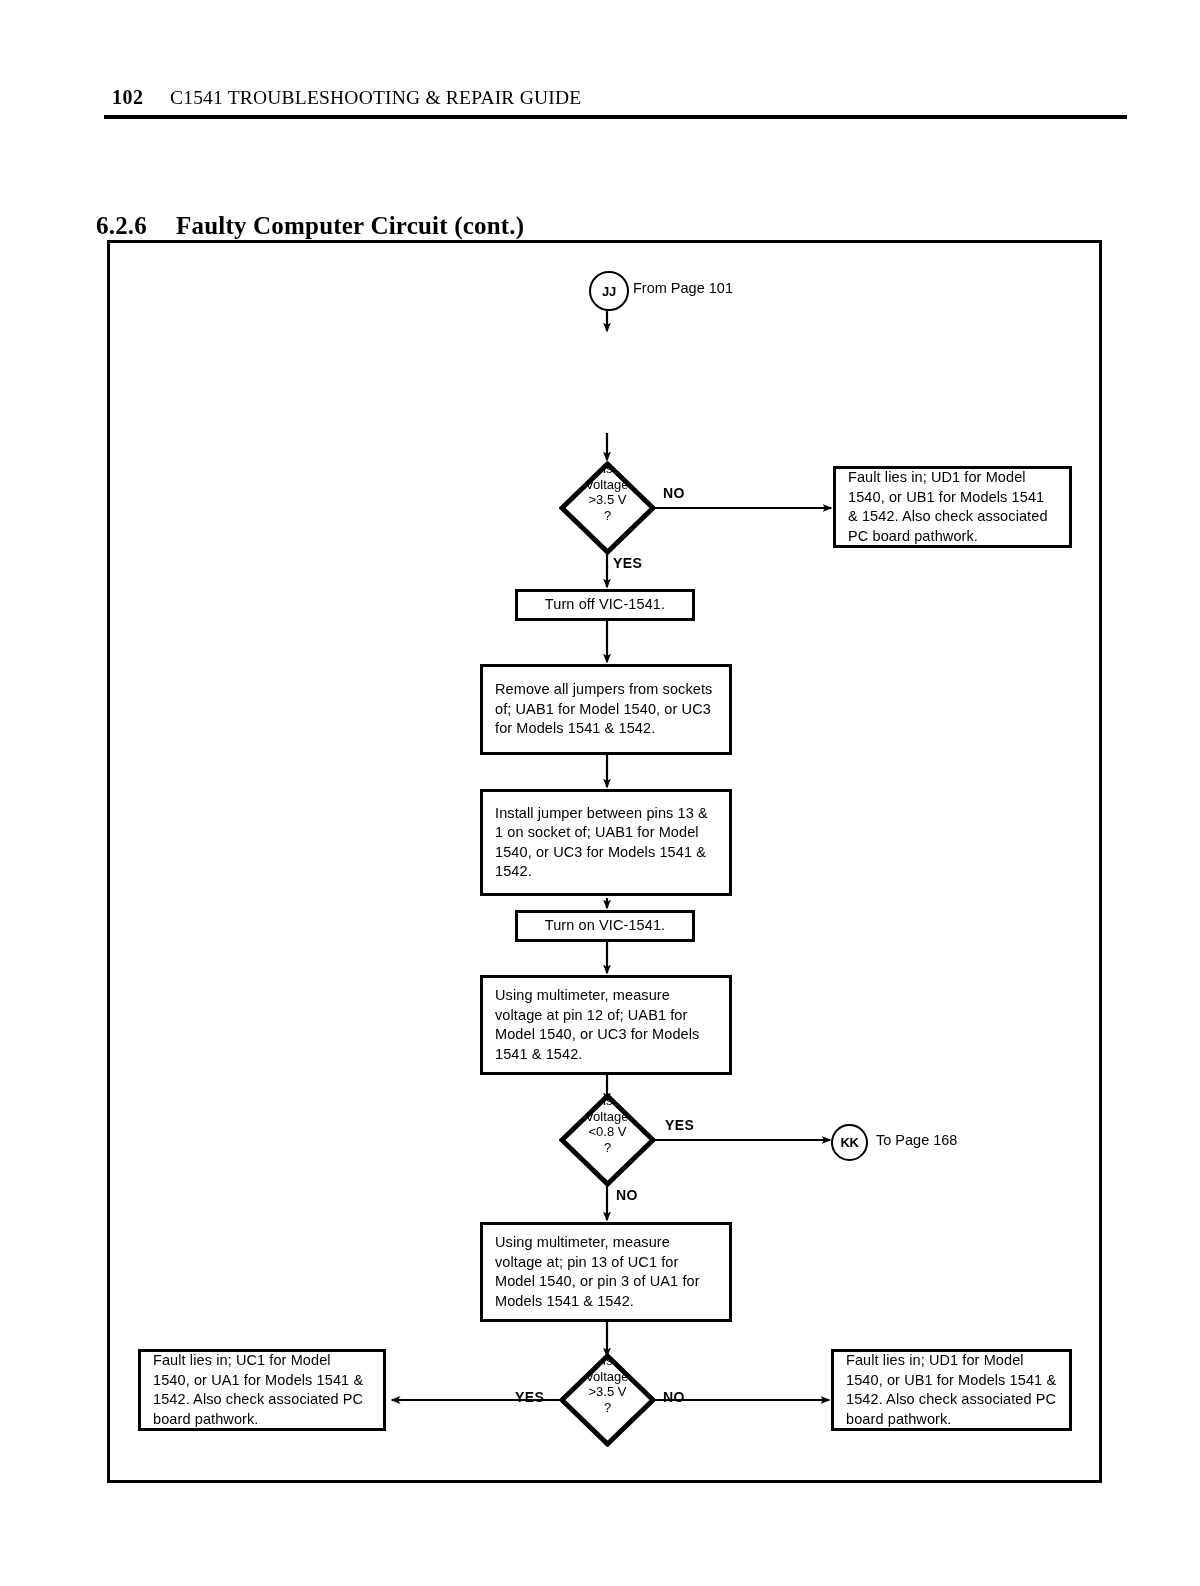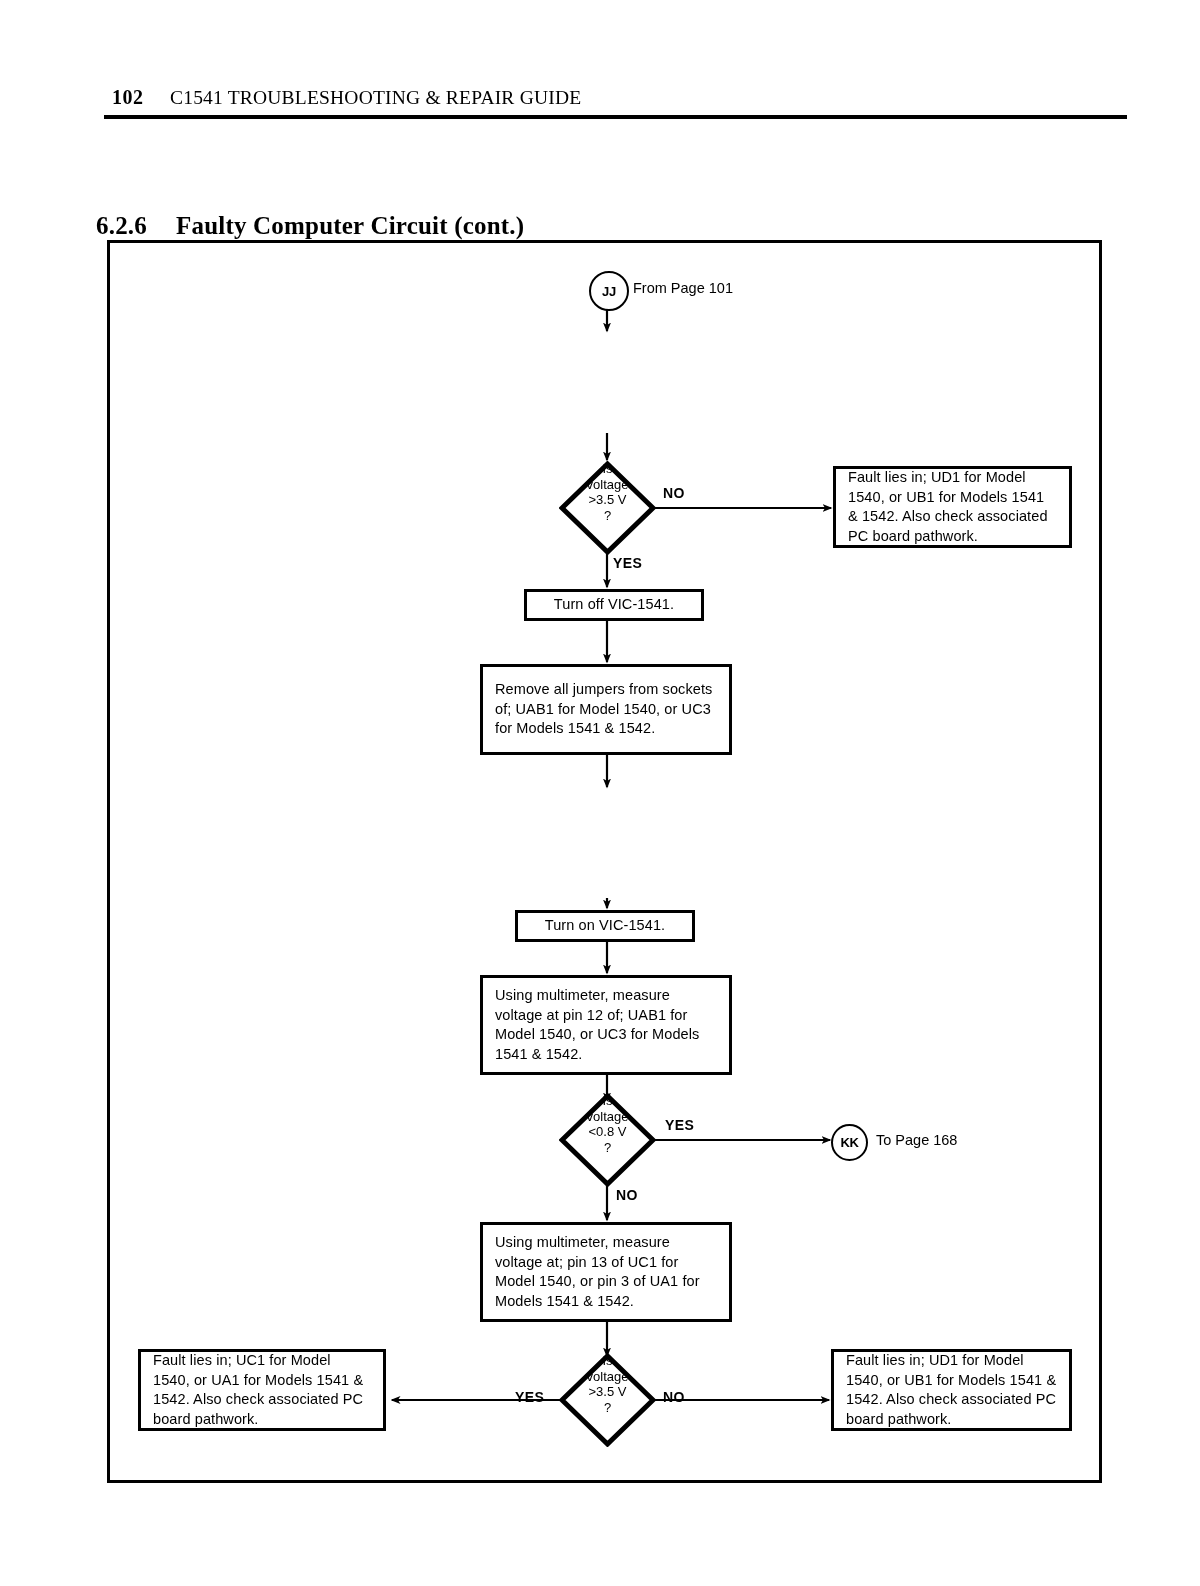--- a/index.html
+++ b/index.html
@@ -230,28 +230,31 @@
       <span>?</span>
     </div>
   </div>
   <div class="blabel" style="left:553px; top:242px;">NO</div>
   <div class="blabel" style="left:503px; top:312px;">YES</div>
 
   <div class="node box" style="left:723px; top:223px; width:239px; height:82px;">
     <div class="txt">Fault lies in; UD1 for Model 1540, or UB1 for Models 1541 &amp; 1542.  Also check associated PC board pathwork.</div>
   </div>
 
-  <div class="node box center" style="left:405px; top:346px; width:180px; height:32px;margin-left:9px;">
+  <div class="node box center" style="left:405px; top:346px; width:180px; height:32px;">
     <div class="txt">Turn off VIC-1541.</div>
   </div>
 
   <div class="node box" style="left:370px; top:421px; width:252px; height:91px;">
     <div class="txt">Remove all jumpers from sockets of; UAB1 for Model 1540, or UC3 for Models 1541 &amp; 1542.</div>
   </div>
 
+  <div class="node box" style="left:370px; top:546px; width:252px; height:107px;">
+    <div class="txt">Install jumper between pins 13 &amp; 1 on socket of; UAB1 for Model 1540, or UC3 for Models 1541 &amp; 1542.</div>
+  </div>
 
   <div class="node box center" style="left:405px; top:667px; width:180px; height:32px;">
     <div class="txt">Turn on VIC-1541.</div>
   </div>
 
   <div class="node box" style="left:370px; top:732px; width:252px; height:100px;">
     <div class="txt">Using multimeter, measure voltage at pin 12 of; UAB1 for Model 1540, or UC3 for Models 1541 &amp; 1542.</div>
   </div>
 
   <div class="diamond-wrap" style="left:449px; top:850px; width:97px; height:94px;">

